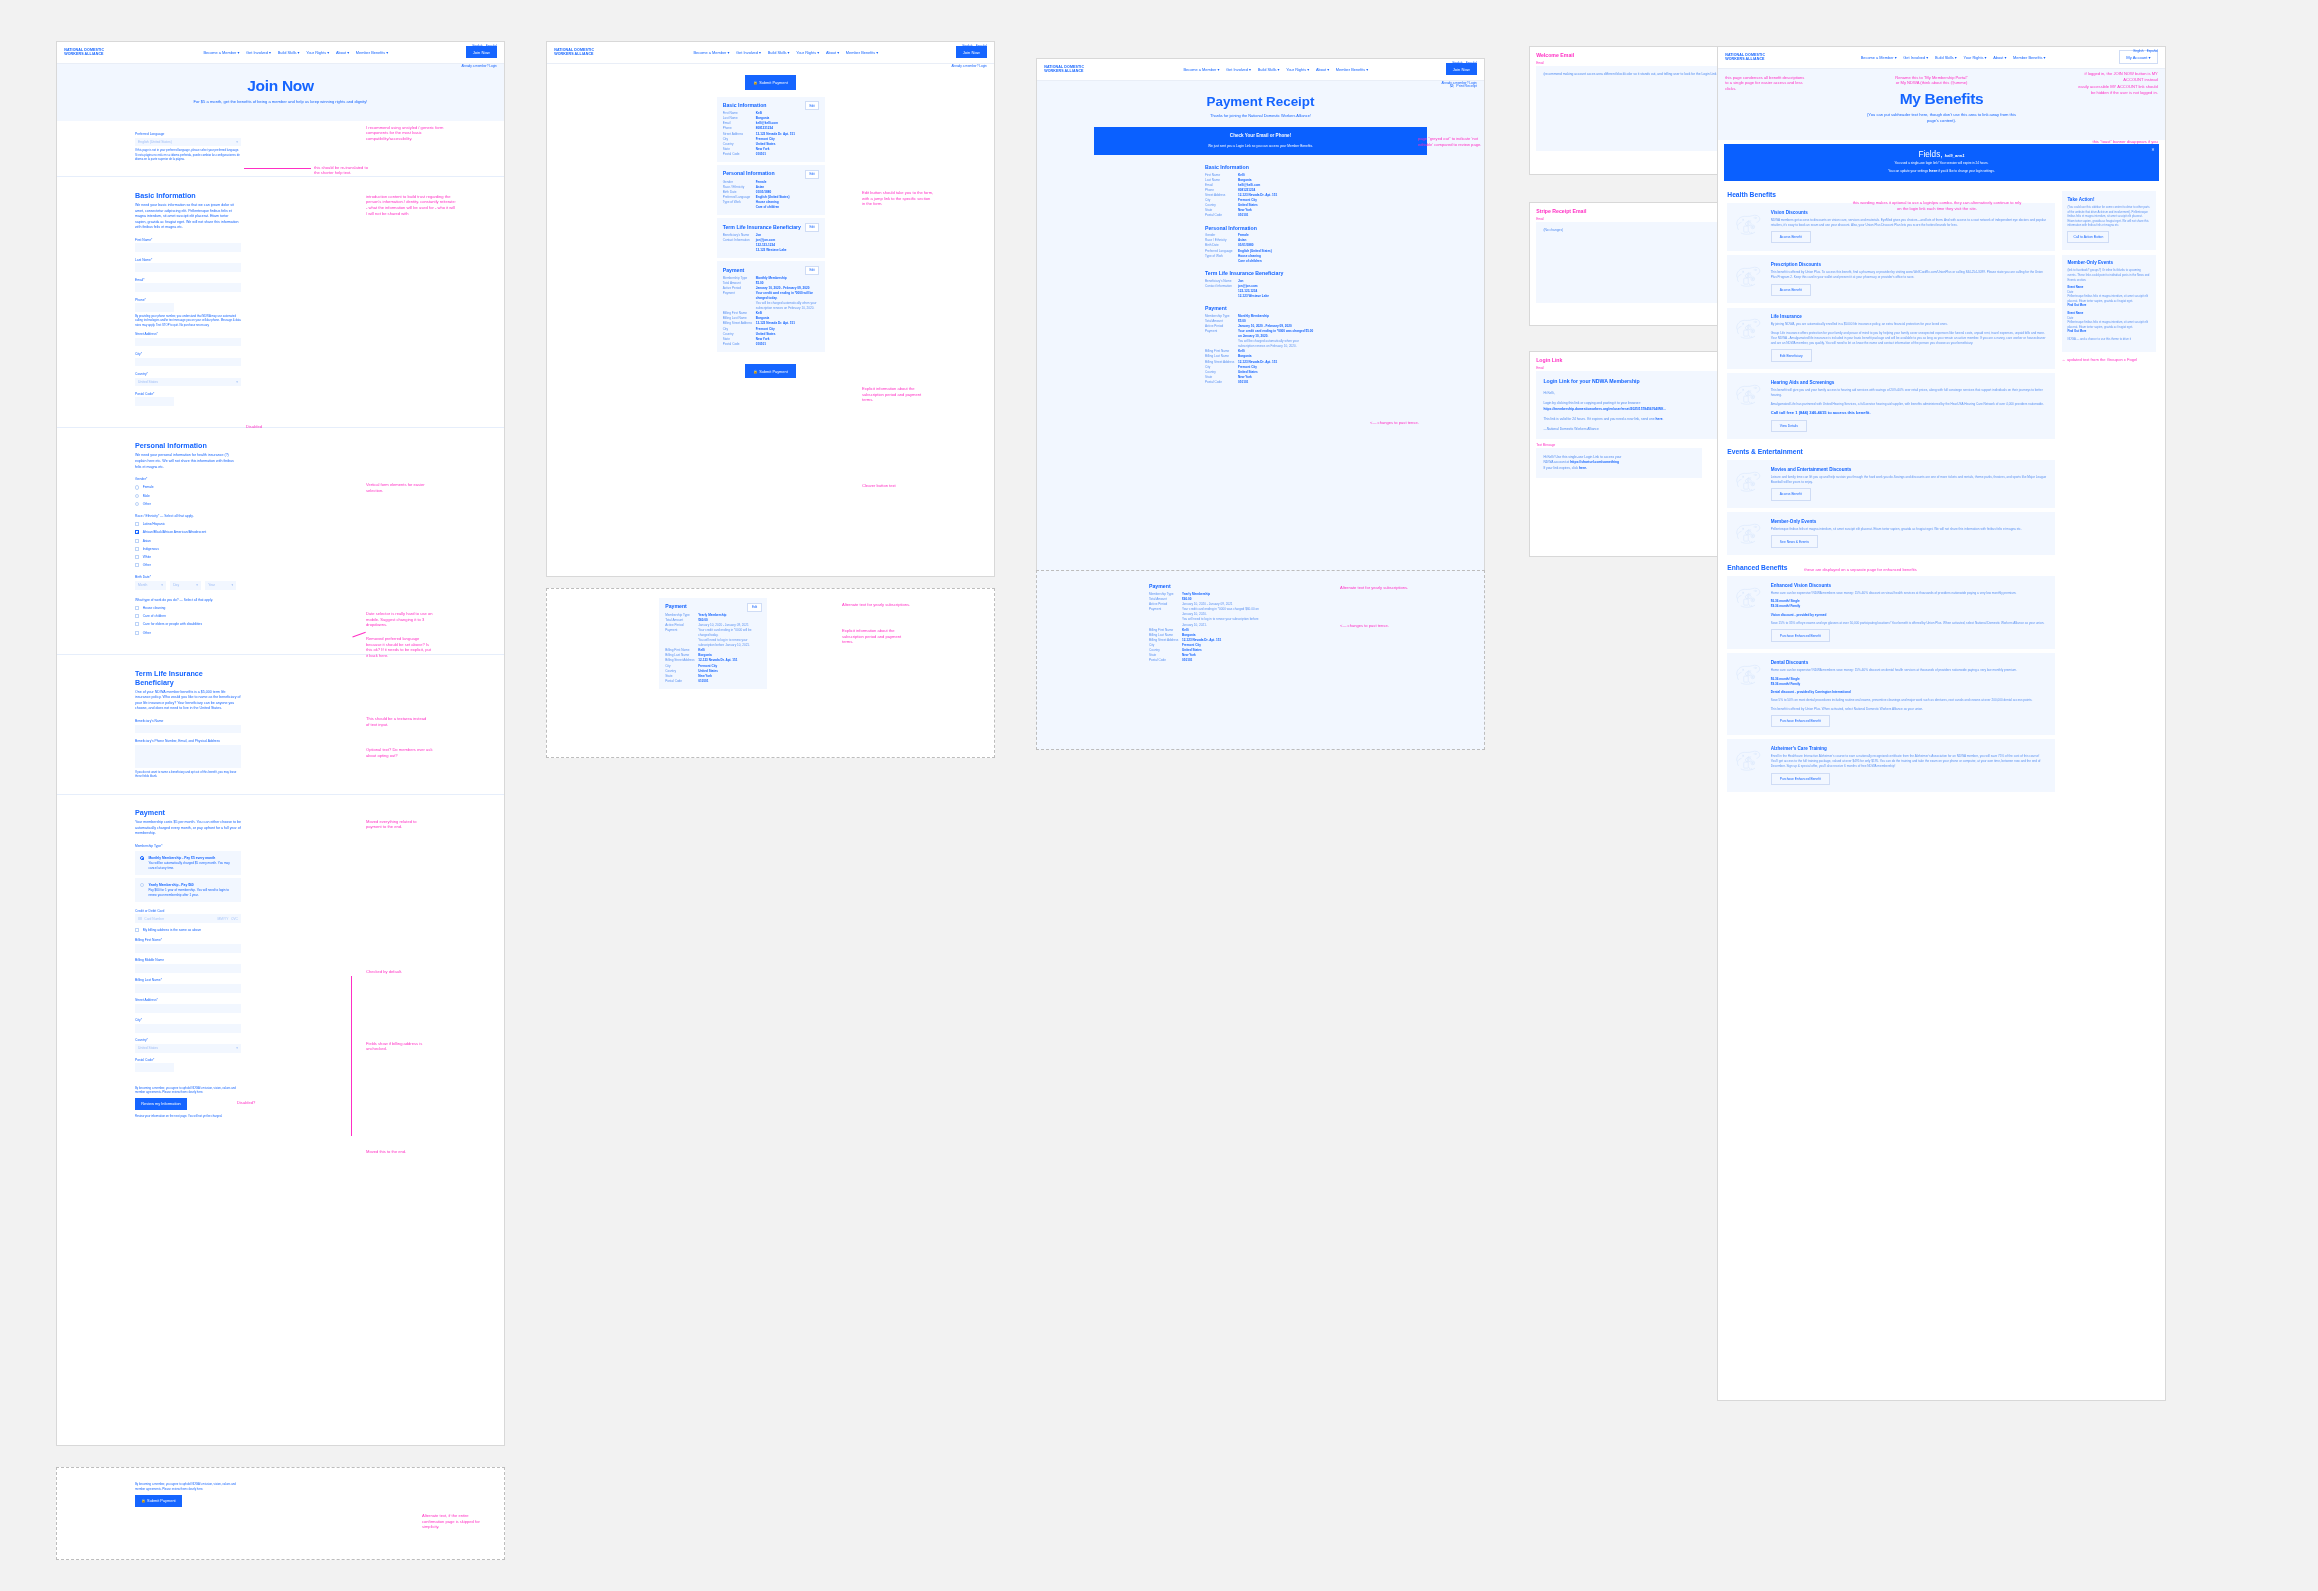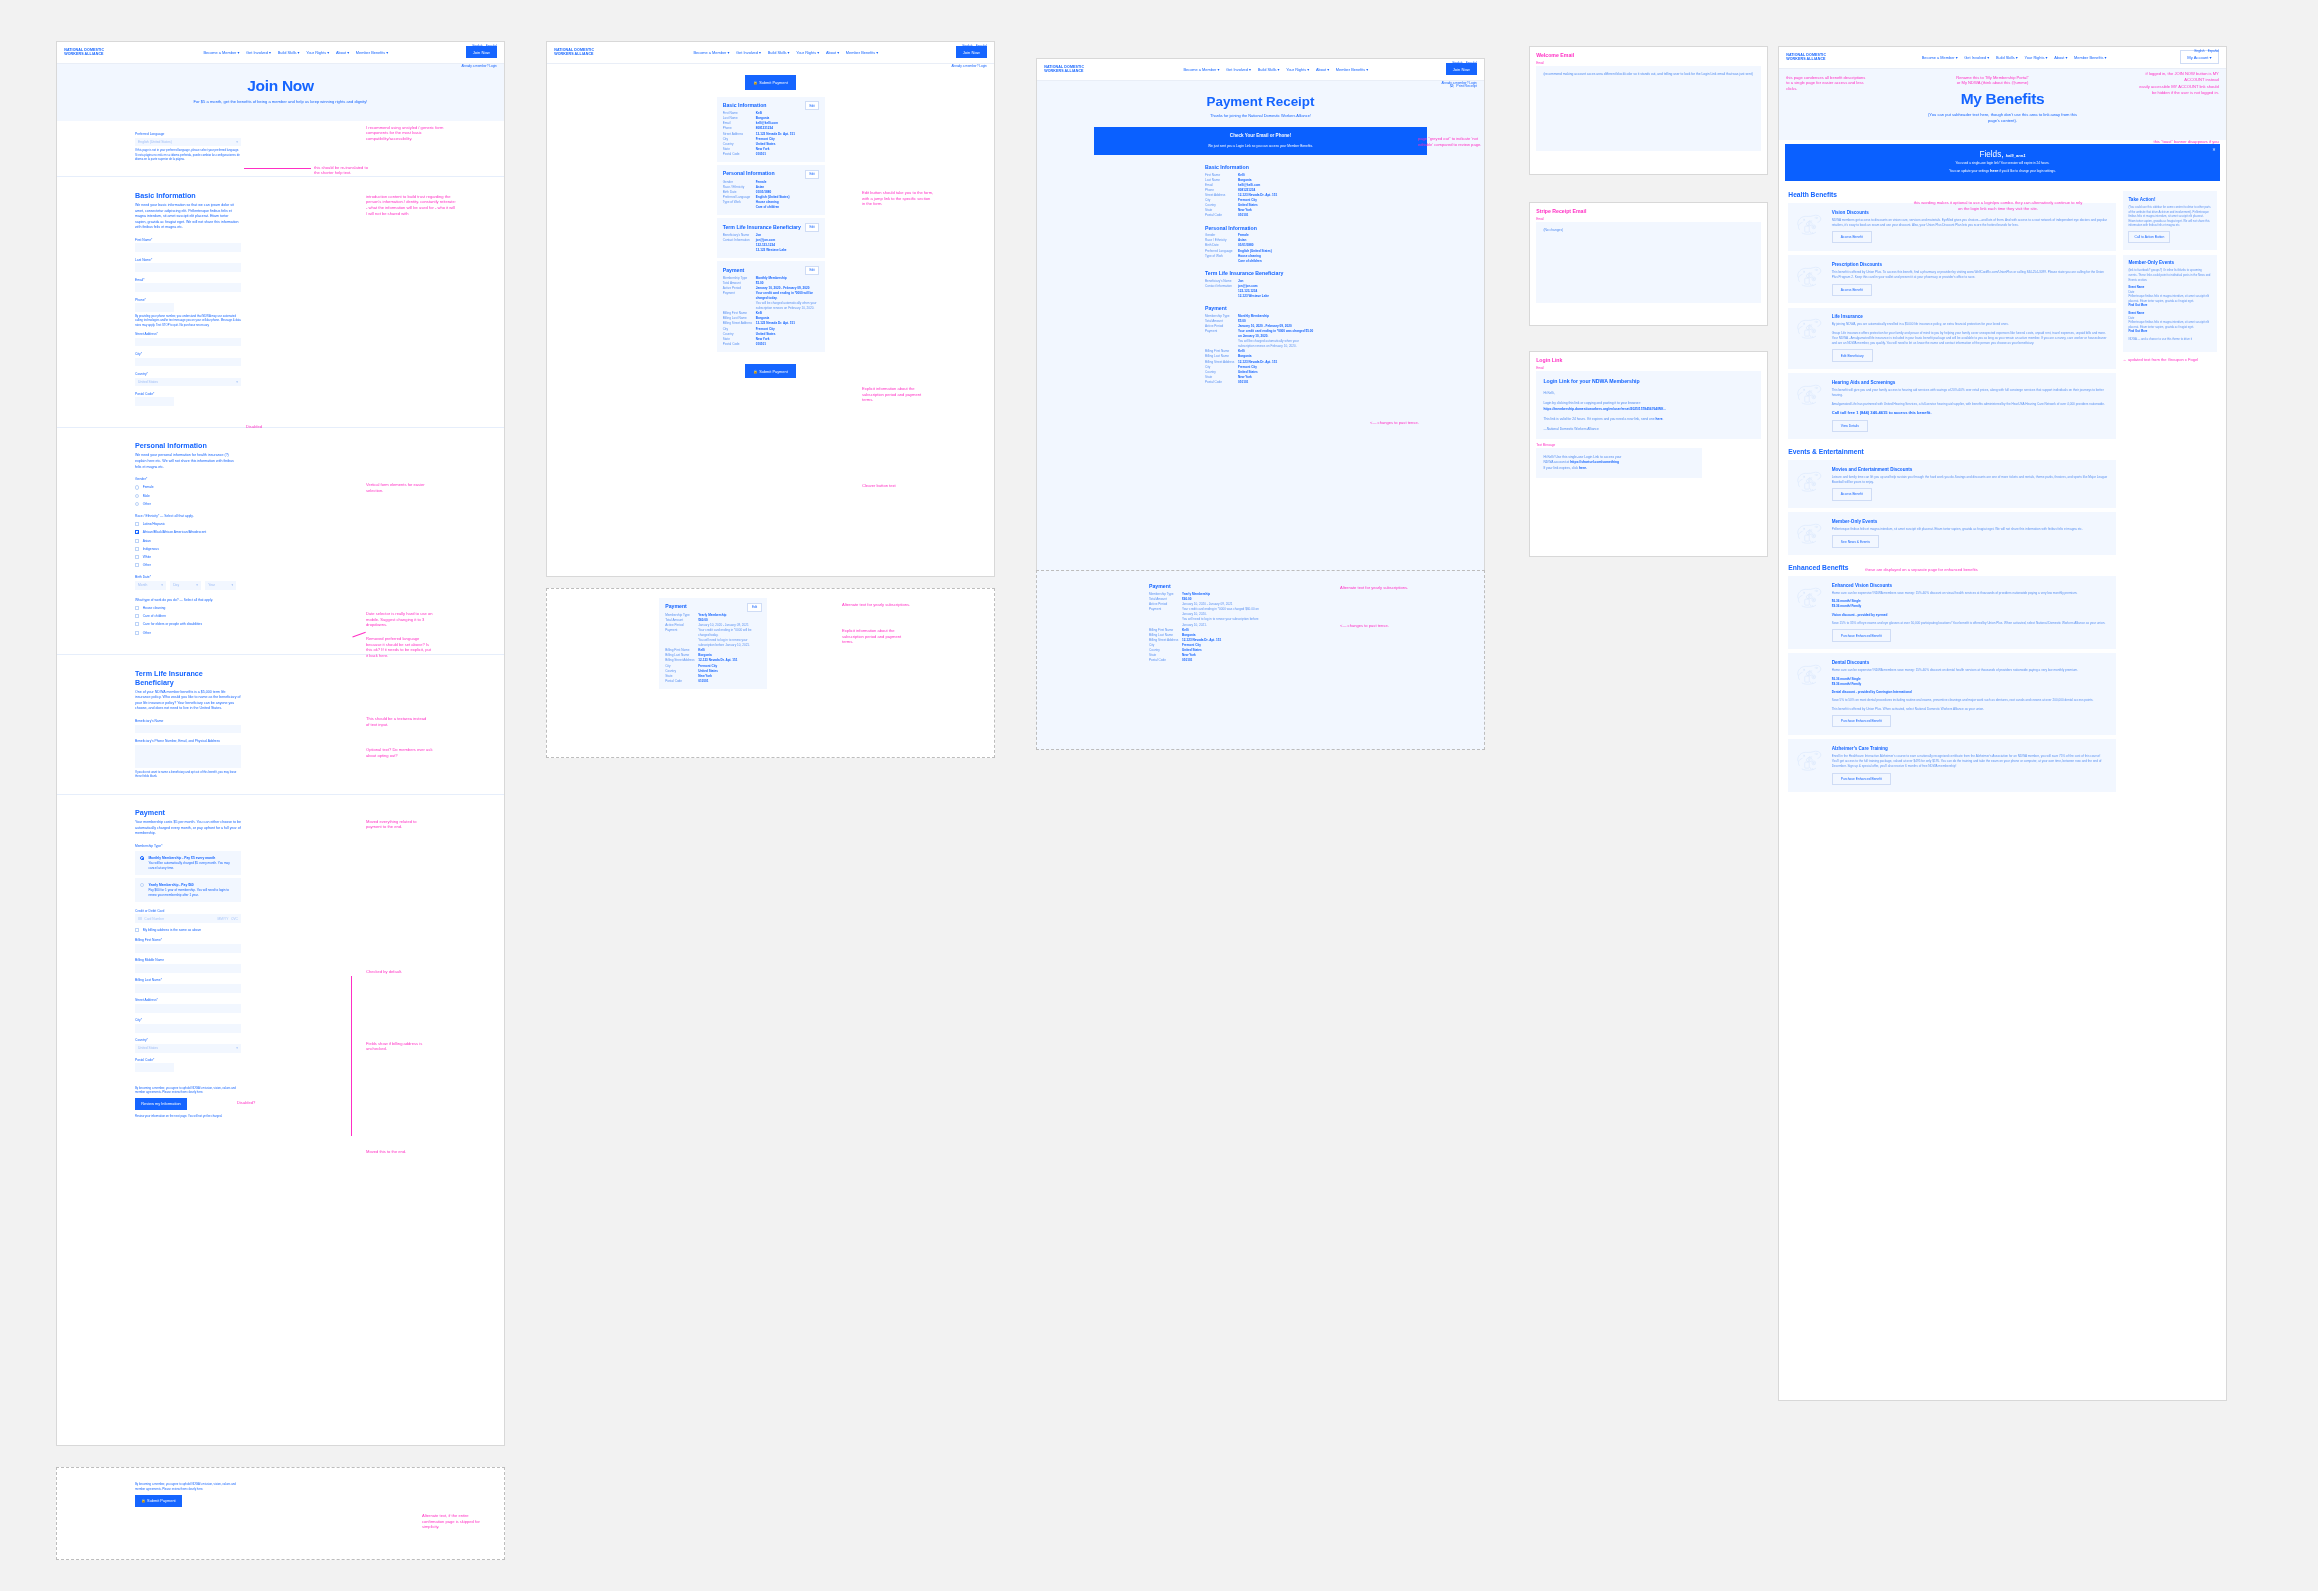--- a/index.html
+++ b/index.html
@@ -847,21 +847,21 @@
     </div>
     <div class="elabel" style="margin-top:4.1px">Text Message</div>
     <div class="ebody" style="width:74%">
       <div>Hi Kelli! Use this single-use Login Link to access your</div>
       <div><span>NDWA account at </span><b>https://shorturl.com/something</b></div>
       <div><span>If your link expires, click </span><b>here.</b></div>
     </div>
   </div>
 </div>
 
-<div class="frame" style="left:1778px;top:46px;width:449px;height:1355px;">
+<div class="frame" style="left:1717px;top:46px;width:449px;height:1355px;">
   <div class="nav">
     <div class="langs">
       <span>English</span>
       <span>Español</span>
     </div>
     <div class="logo">
       <div>NATIONAL DOMESTIC</div>
       <div>WORKERS ALLIANCE</div>
     </div>
     <div class="navlinks">

